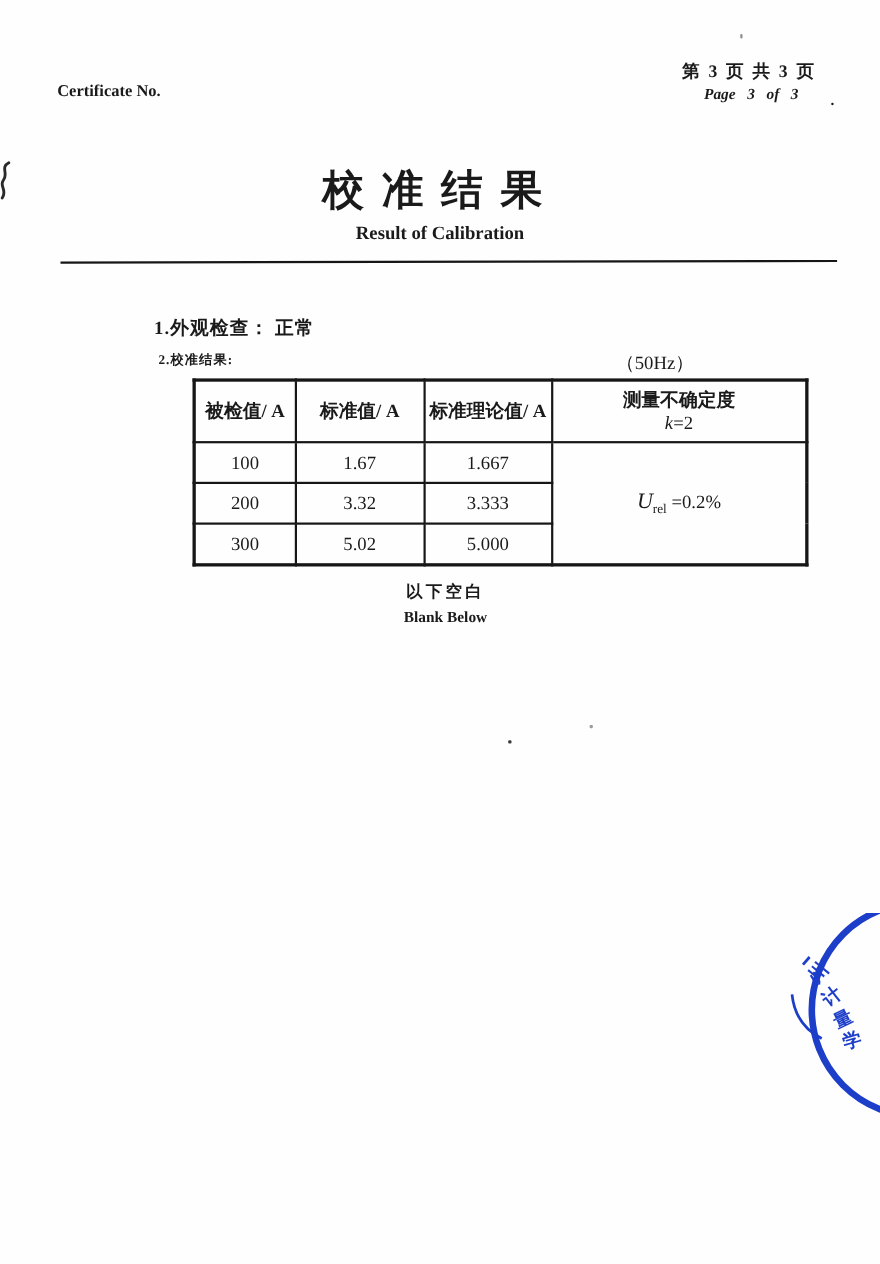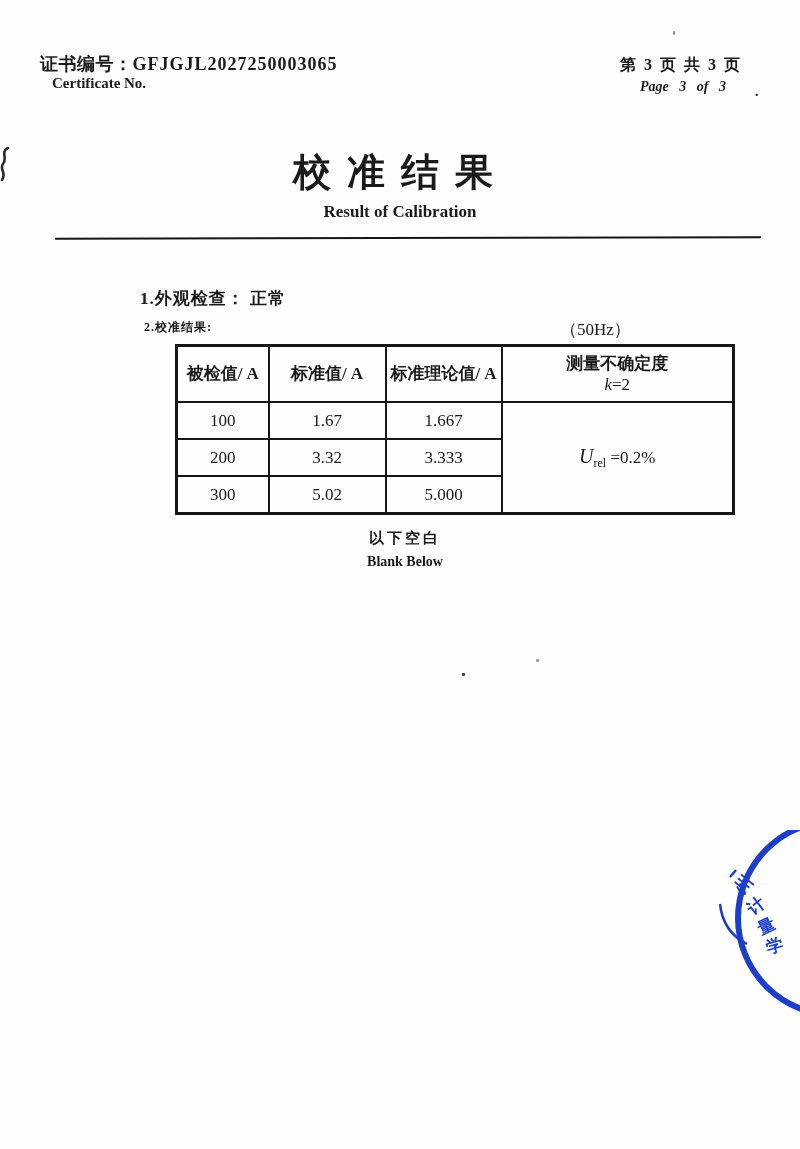--- a/index.html
+++ b/index.html
@@ -56,23 +56,20 @@
   .speck{background:#3a3a3a; width:3px; height:3px; border-radius:1px;}
   .speck.s1{left:462px; top:673px;}
   .speck.s2{left:536px; top:659px; background:#9a9a9a; width:3px; height:3px;}
   .speck.s3{left:673px; top:31px; background:#8d8d8d; width:2px; height:4px;}
 </style>
 </head>
 <body>
 
 <div class="page">
 
-  <div class="abs cert-line">
-    <span>证书编号：</span><span class="cert-no">GFJGJL2027250003065</span>
-  </div>
   <div class="abs cert-en">Certificate No.</div>
 
   <div class="abs page-zh">第 3 页  共 3 页</div>
   <div class="abs page-en">Page 3 of 3</div>
   <div class="abs page-dot">.</div>
 
   <div class="abs title">校准结果</div>
   <div class="abs subtitle">Result of Calibration</div>
   <div class="abs rule"></div>
 

